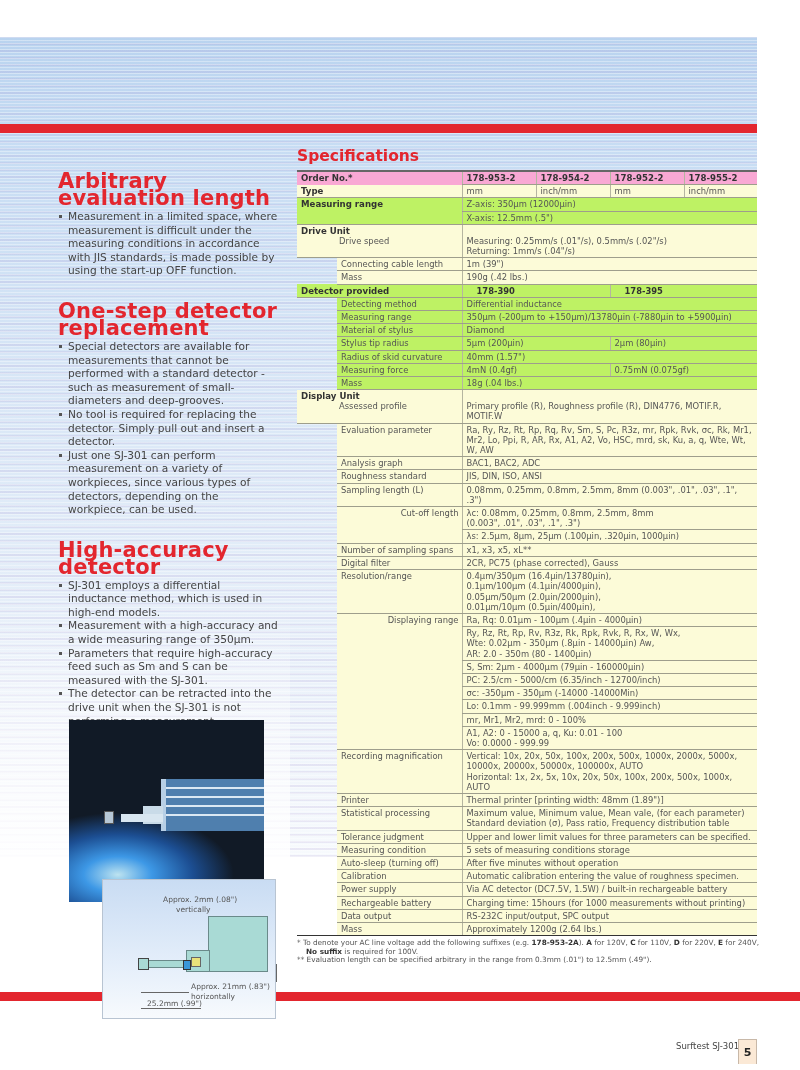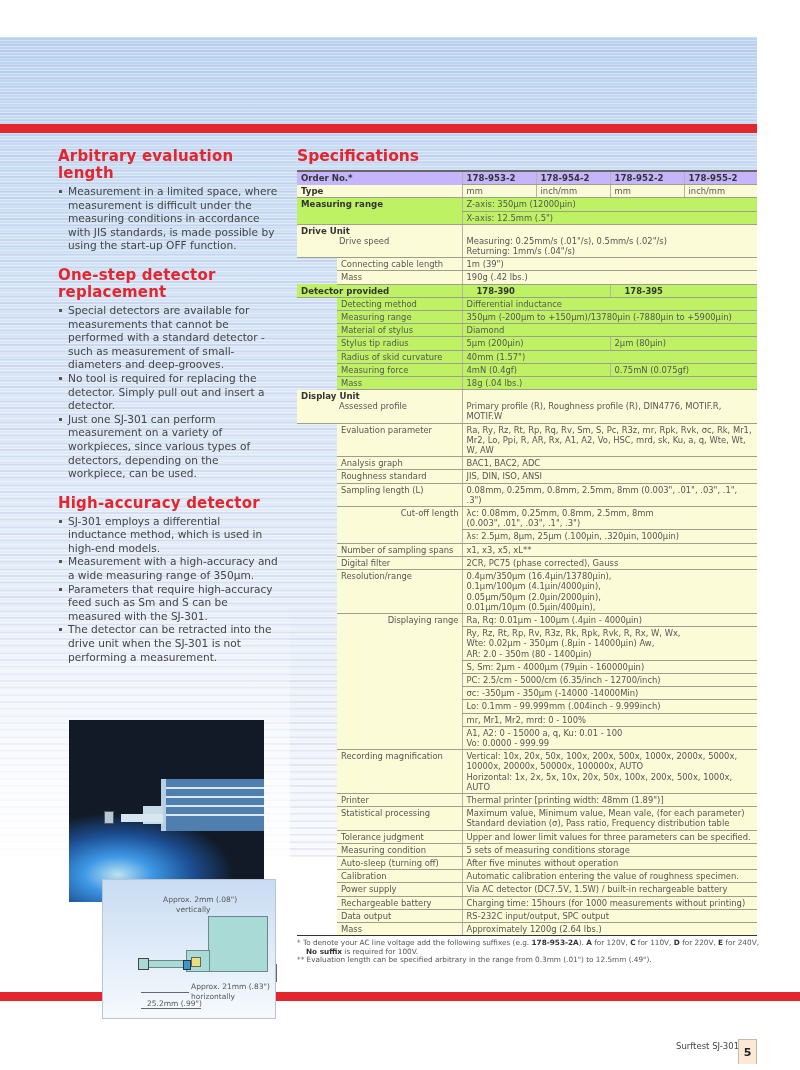--- a/index.html
+++ b/index.html
@@ -19,21 +19,21 @@
     background: linear-gradient(180deg, rgba(255,255,255,0) 0%, rgba(255,255,255,0.9) 100%);
   }
   .red-stripe { position: absolute; left: 0; height: 9px; background: #e3262e; }
   .red-top { top: 124px; width: 757px; }
   .red-bottom { top: 992px; width: 800px; }
 
   
   .left { position: absolute; left: 58px; top: 148px; width: 220px; }
   .sec-title {
     font-family: "DejaVu Sans", sans-serif; font-weight: bold; color: #e3262e;
-    font-size: 15px; line-height: 17px; letter-spacing: 0.2px;
+    font-size: 21px; line-height: 17px; letter-spacing: 0.2px; margin-top: 25px;
   }
   .bullets { list-style: none; margin-top: 3px; }
   .bullets li {
     position: relative; padding-left: 10px; font-size: 10.6px; line-height: 13.6px; color: #444;
   }
   .bullets li::before {
     content: ""; position: absolute; left: 1px; top: 5px; width: 3px; height: 3px; background: #555;
   }
   .sec { margin-bottom: 14px; }
 
@@ -68,21 +68,21 @@
   
   .spec-title {
     position: absolute; left: 297px; top: 148px; font-weight: bold; color: #e3262e;
     font-size: 15.5px; line-height: 17px;
   }
   table.spec {
     position: absolute; left: 297px; top: 170px; width: 460px;
     border-collapse: collapse; font-size: 8.4px; line-height: 10.2px; color: #555;
   }
   table.spec td { padding: 1px 3px 1px 4px; vertical-align: top; }
-  table.spec tr.hdr td { background: #c4b5fd; font-weight: bold; color: #333; font-size: 8.6px; border-top: 2px solid #666; }
+  table.spec tr.hdr td { background: #f9a8d4; font-weight: bold; color: #333; font-size: 8.6px; border-top: 2px solid #666; }
   table.spec .cat { font-weight: bold; color: #333; font-size: 8.6px; }
   table.spec .sub { padding-left: 38px; color: #555; }
   table.spec .sub2 { color: #555; }
   table.spec td.val { border-left: 1px solid #b5b5a0; border-bottom: 1px solid #9e9e8c; }
   table.spec td.lbl { border-bottom: 1px solid #9e9e8c; }
   table.spec td.lbl.nob { border-bottom: none; text-align: right; }
   .y td { background: #fcfbd8; }
   .g td { background: #bef264; }
   table.spec td.indent { background: transparent; }
   table.spec .bold { font-weight: bold; color: #333; padding-left: 14px; }

